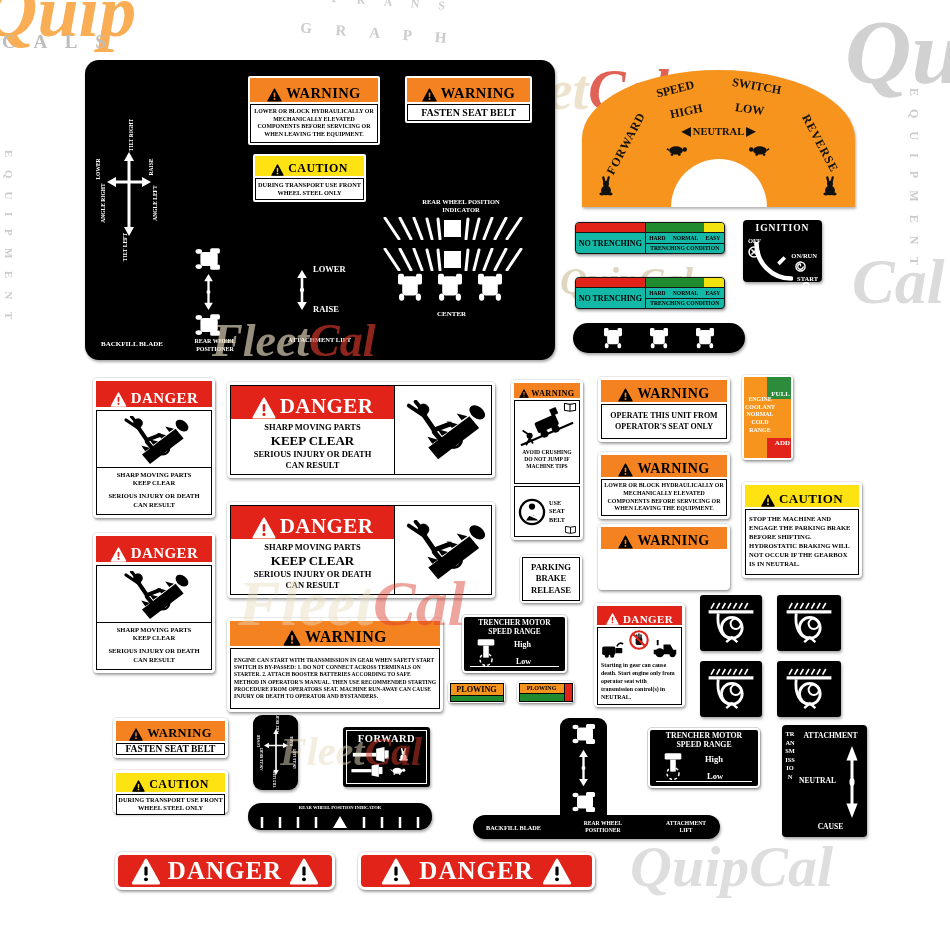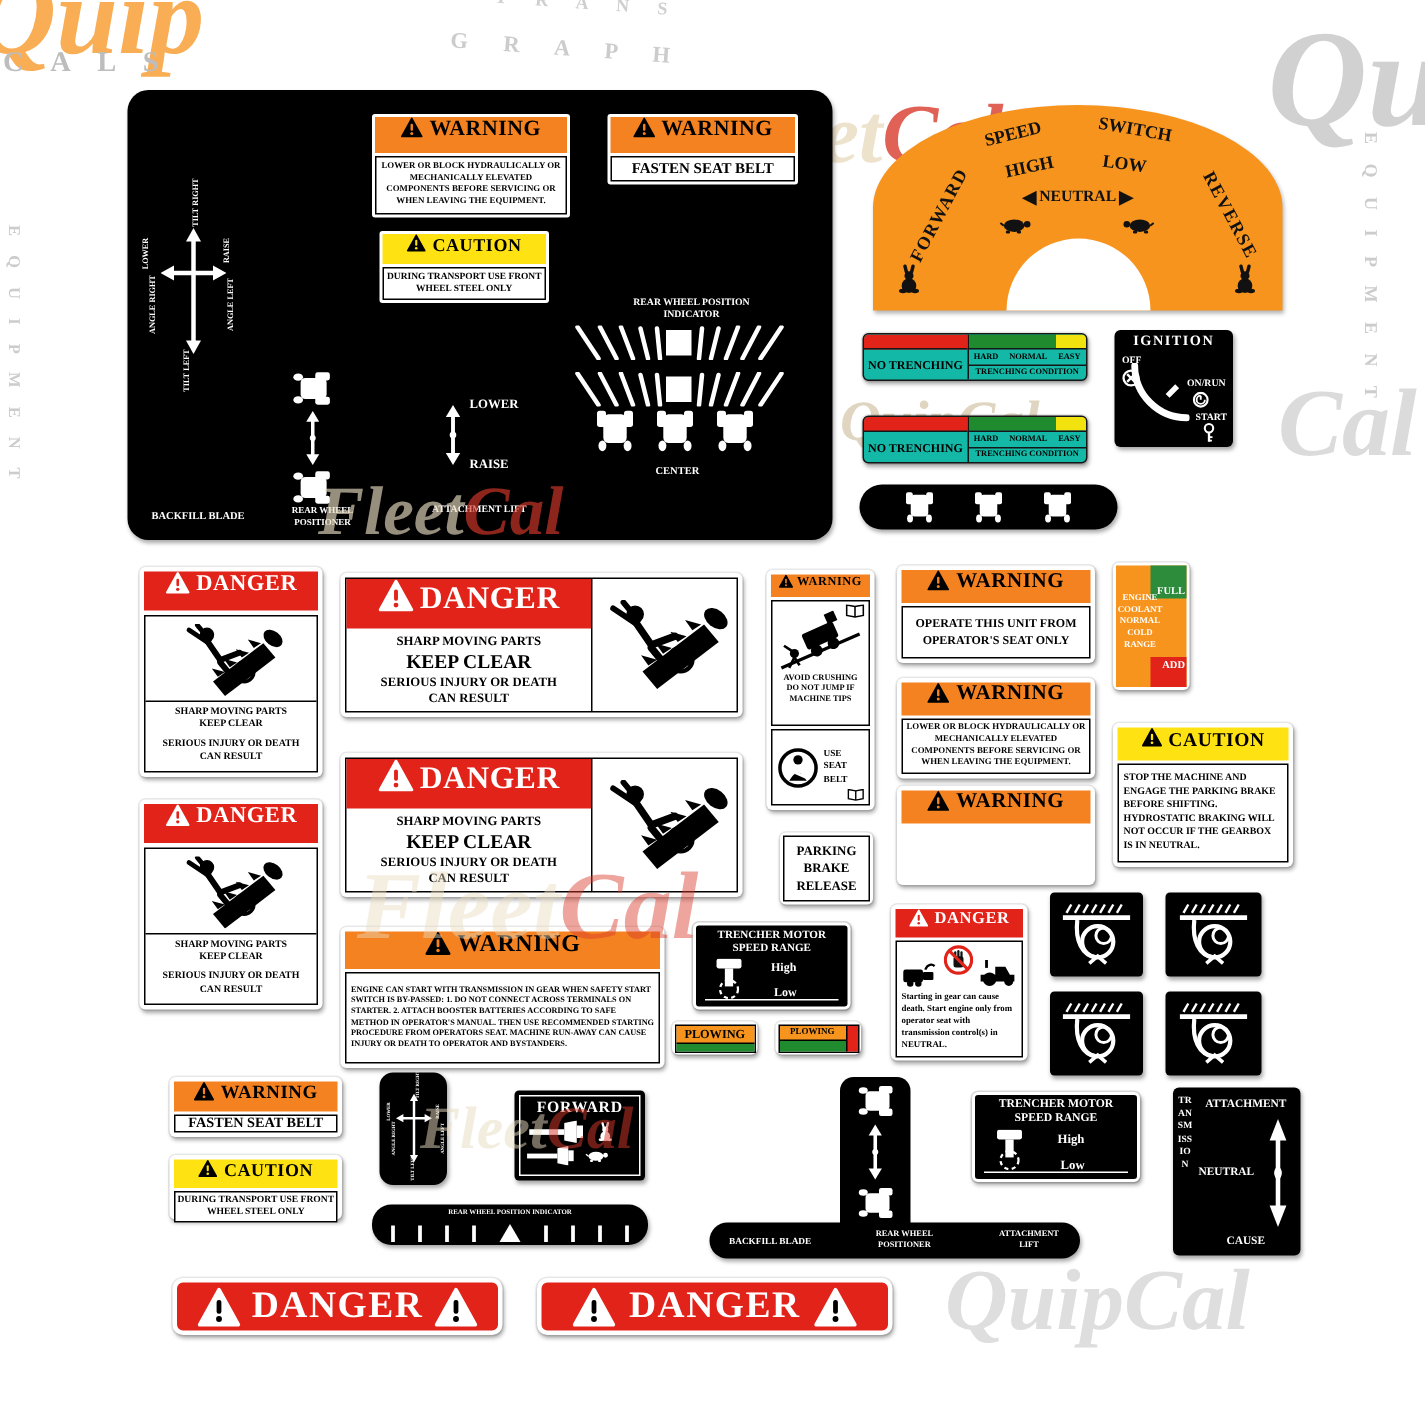--- a/index.html
+++ b/index.html
@@ -4,21 +4,21 @@
 <style>
   html,body{margin:0;padding:0;background:#fff}
   #canvas{position:relative;width:950px;height:950px;background:#fff;overflow:hidden;
           font-family:Liberation Serif, serif;color:#000}
   .wm{position:absolute;font-weight:bold;font-style:italic;white-space:nowrap;line-height:1;pointer-events:none}
   .z0{z-index:0}.z3{z-index:3}
   .st{position:absolute;z-index:2;background:#fff;border-radius:4px;
       box-shadow:0 0 0 1px rgba(0,0,0,.08),1px 2px 3px rgba(0,0,0,.35);padding:3px;box-sizing:border-box}
   .blk{position:absolute;z-index:2;background:#000;color:#fff;border-radius:5px;
        box-shadow:1px 2px 3px rgba(0,0,0,.35);box-sizing:border-box}
-  .hdr{display:flex;align-items:flex-start;justify-content:center;gap:4px;font-weight:bold;letter-spacing:.4px;flex:none}
+  .hdr{display:flex;align-items:flex-end;justify-content:center;gap:4px;font-weight:bold;letter-spacing:.4px;flex:none}
   .h-warn{background:#f58220;color:#000;--tri-bg:#000;--tri-ex:#f58220}
   .h-dang{background:#e2231a;color:#fff;--tri-bg:#fff;--tri-ex:#e2231a}
   .h-caut{background:#ffe211;color:#000;--tri-bg:#000;--tri-ex:#ffe211}
   .bdy{border:1.6px solid #000;background:#fff;color:#000;font-weight:bold;text-align:center;
        display:flex;flex-direction:column;justify-content:center;box-sizing:border-box}
   .abs{position:absolute}
   .pl{position:absolute;background:#fff;border-radius:2px;padding:2px;box-sizing:border-box}
   .pjl{position:absolute;color:#fff;font-weight:bold;white-space:nowrap;transform:rotate(-90deg);transform-origin:center}
   .wtxt{color:#fff;font-weight:bold;position:absolute}
   .arcT{position:absolute;font-weight:bold;color:#111;white-space:nowrap}
@@ -361,21 +361,21 @@
         </div>
       <div style="flex:1;display:flex;align-items:center;justify-content:space-around;font-weight:bold;font-size:5.6px;border-top:1.5px solid #161616">
         <span>HARD</span>
         <span>NORMAL</span>
         <span>EASY</span>
       </div>
       <div style="flex:1;display:flex;align-items:center;justify-content:center;font-weight:bold;font-size:5.6px;border-top:1.5px solid #161616">TRENCHING CONDITION</div>
     </div>
   </div>
 
-  <div class="blk" style="left:743px;top:220px;width:79px;height:78px;border-radius:4px">
+  <div class="blk" style="left:743px;top:220px;width:79px;height:62px;border-radius:4px">
     <div style="text-align:center;font-weight:bold;font-size:9.5px;letter-spacing:1px;margin-top:3px">IGNITION</div>
     <svg class="abs" style="left:8px;top:22px;color:#fff" width="42" height="42" viewBox="0 0 46 46">
         <use href="#ign-arc"></use>
       </svg>
     <div class="wtxt" style="left:5px;top:17px;font-size:6.5px">OFF</div>
     <svg class="abs" style="left:5px;top:26px;color:#fff" width="12" height="12" viewBox="0 0 14 14">
         <use href="#ign-off"></use>
       </svg>
     <div class="wtxt" style="right:5px;top:32px;font-size:6.5px">ON/RUN</div>
     <svg class="abs" style="right:16px;top:41px;color:#fff" width="11" height="11" viewBox="0 0 14 14">

